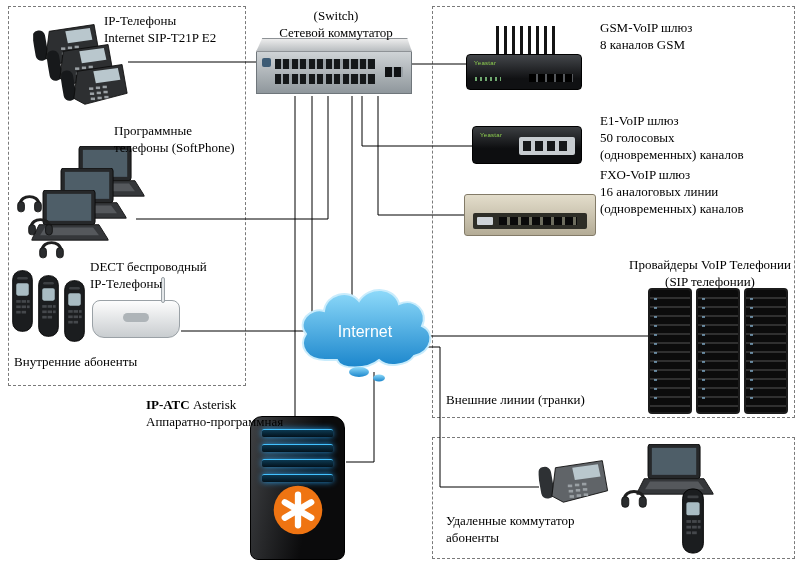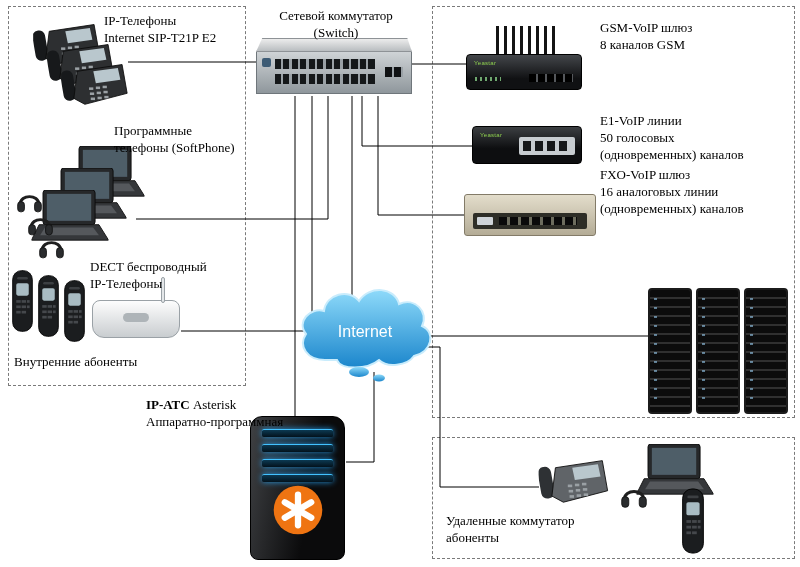--- a/index.html
+++ b/index.html
@@ -274,31 +274,31 @@
   <svg class="dev" style="left:678px;top:488px;width:30px;height:66px" viewBox="0 0 28 70">
       <use href="#sym-handset"></use>
     </svg>
 
   <div class="lbl" style="left:104px;top:13px">
     <div>IP-Телефоны</div>
     <div>Internet SIP-T21P E2</div>
   </div>
 
   <div class="lbl center" style="left:266px;top:8px;width:140px">
+    <div>(Switch)</div>
     <div>Сетевой коммутатор</div>
-    <div>(Switch)</div>
   </div>
 
   <div class="lbl" style="left:600px;top:20px">
     <div>GSM-VoIP шлюз</div>
     <div>8 каналов GSM</div>
   </div>
 
   <div class="lbl" style="left:600px;top:113px">
-    <div>E1-VoIP линии</div>
+    <div>E1-VoIP шлюз</div>
     <div>50 голосовых</div>
     <div>(одновременных) каналов</div>
   </div>
 
   <div class="lbl" style="left:600px;top:167px">
     <div>FXO-VoIP шлюз</div>
     <div>16 аналоговых линии</div>
     <div>(одновременных) каналов</div>
   </div>
 
@@ -307,21 +307,26 @@
     <div>телефоны (SoftPhone)</div>
   </div>
 
   <div class="lbl" style="left:90px;top:259px">
     <div>DECT беспроводный</div>
     <div>IP-Телефоны</div>
   </div>
 
   <div class="lbl" style="left:14px;top:354px">Внутренние абоненты</div>
 
-
+  <div class="lbl center" style="left:626px;top:257px;width:168px">
+    <div>Провайдеры VoIP Телефонии</div>
+    <div>(SIP телефонии)</div>
+  </div>
+
+  <div class="lbl" style="left:446px;top:392px">Внешние линии (транки)</div>
 
   <div class="lbl" style="left:146px;top:397px">
     <div><b>IP-АТС</b><span> Asterisk</span></div>
     <div>Аппаратно-программная</div>
   </div>
 
   <div class="lbl" style="left:446px;top:513px">
     <div>Удаленные коммутатор</div>
     <div>абоненты</div>
   </div>

